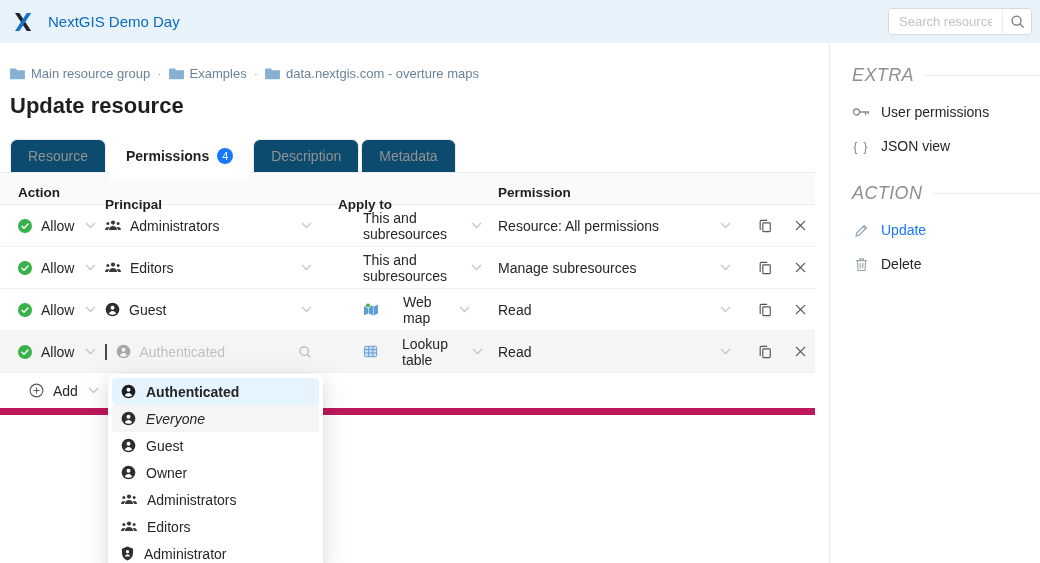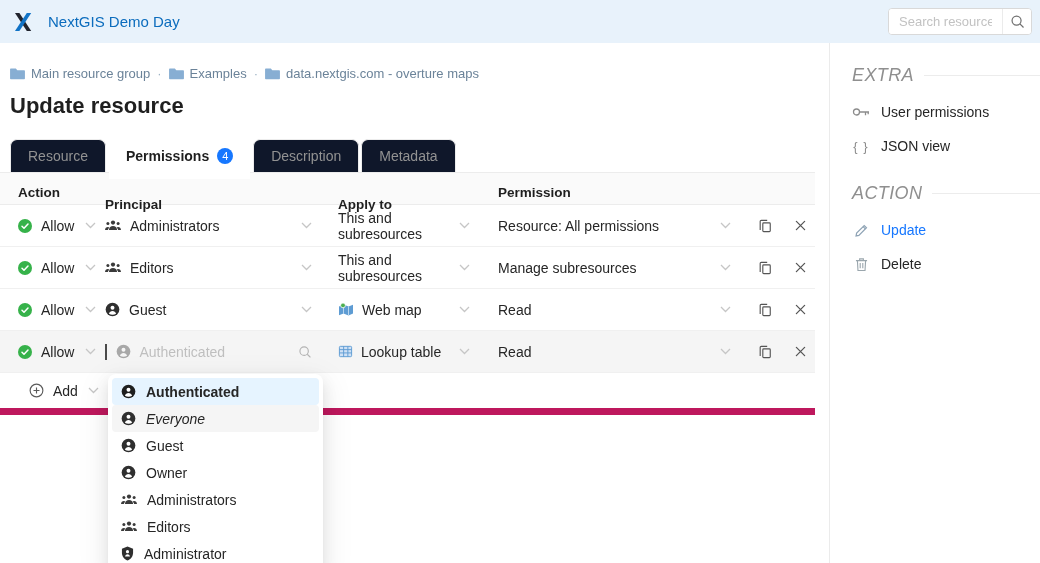--- a/index.html
+++ b/index.html
@@ -22,38 +22,38 @@
   .sidebar { flex:1; padding:22px 0 0 22px; }
 
   
   .breadcrumb { margin:23px 0 0 10px; font-size:13px; color:#6b8399; display:flex; align-items:center; }
   .crumb { display:inline-flex; align-items:center; gap:6px; cursor:pointer; }
   .crumb-sep { margin:0 7px; color:#9db2c4; }
   h1.page-title { margin:12px 0 0 10px; font-size:22px; line-height:26px; font-weight:bold; color:#1f1f1f; }
 
   
   .tabs { margin:20px 0 0 10px; display:flex; height:33px; }
-  .tab { display:inline-flex; align-items:center; padding:0 17px; margin-right:2px; background:#0f172a; border:1px solid #ececec; border-bottom:none; border-radius:7px 7px 0 0; font-size:14px; color:#929292; cursor:pointer; }
+  .tab { display:inline-flex; align-items:center; padding:0 17px; margin-right:2px; background:#0c4a6e; border:1px solid #ececec; border-bottom:none; border-radius:7px 7px 0 0; font-size:14px; color:#929292; cursor:pointer; }
   .tab.active { position:relative; z-index:3; background:#fff; border-color:#fff; color:#1f1f1f; font-weight:bold; }
   .tab.active::after { content:""; position:absolute; left:0; right:0; bottom:-7px; height:7px; background:#fff; }
   .tab-badge { margin-left:8px; width:16px; height:16px; border-radius:50%; background:#1677ff; color:#fff; font-size:11px; font-weight:normal; display:inline-flex; align-items:center; justify-content:center; }
 
   
   .grid-row { display:grid; grid-template-columns:97px 233px 156px 259px 40px 30px; align-items:center; width:815px; }
   .thead { height:33px; background:#fafafa; border-top:1px solid #ececec; border-bottom:1px solid #ececec; font-size:13.5px; font-weight:bold; color:#1f1f1f; }
   .th-action { padding-left:18px; }
   .th-principal, .th-apply { padding-left:8px;margin-top:24px; }
   .th-permission { padding-left:12px; }
   .trow { height:42px; border-bottom:1px solid #f0f0f0; font-size:14px; }
   .trow.editing { background:#f5f5f5; }
   .cell { display:flex; align-items:center; min-width:0; }
   .cell-action { gap:9px; padding-left:18px; cursor:pointer; }
   .cell-action .chev { margin-left:2px; }
   .cell-principal { gap:9px; padding:0 18px 0 8px; cursor:pointer; }
-  .cell-apply { gap:8px; padding:0 16px 0 8px; cursor:pointer; }
+  .cell-apply { gap:24px; padding:0 16px 0 8px; cursor:pointer;margin-left:25px; }
   .cell-permission { padding:0 14px 0 12px; cursor:pointer; }
   .chev-right { margin-left:auto; flex:none; }
   .icon { display:inline-flex; flex:none; align-items:center; justify-content:center; }
   .icon-btn { background:none; border:none; cursor:pointer; display:flex; align-items:center; justify-content:center; width:100%; height:100%; }
   .placeholder-text { color:#bfbfbf; }
   .caret { width:1.5px; height:16px; background:#4a4a4a; flex:none; }
   .add-row { height:42px; border-bottom:7px solid #be185d; display:flex; align-items:center; gap:9px; padding-left:29px; font-size:14px; cursor:pointer; width:815px; }
   .add-row .chev { margin-left:1px; }
 
   

